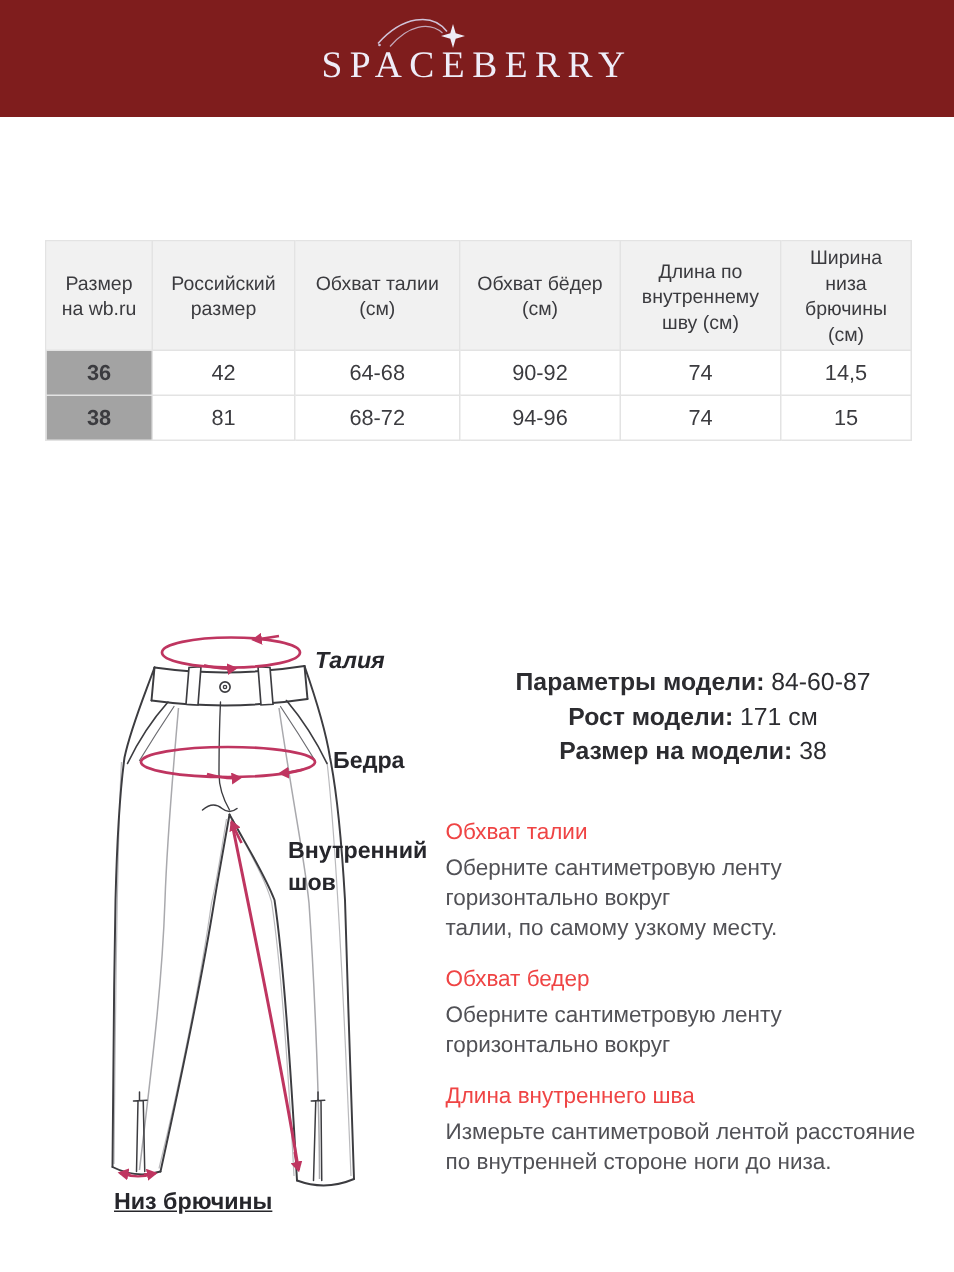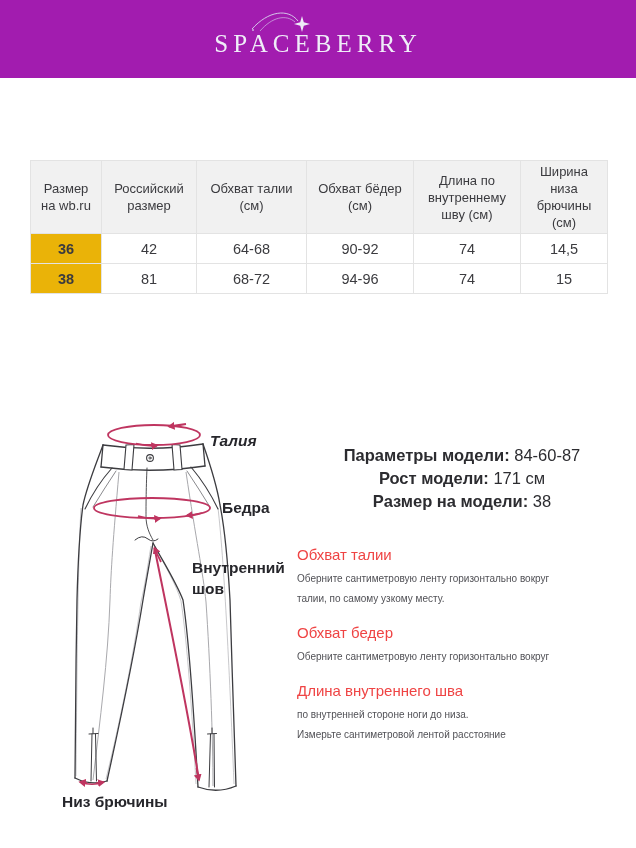--- a/index.html
+++ b/index.html
@@ -4,60 +4,60 @@
 <style>
   html,body{margin:0;padding:0;}
   body{
     width:636px;height:848px;position:relative;background:#ffffff;
     font-family:"Liberation Sans","DejaVu Sans",sans-serif;
     color:#3a3a3e;overflow:hidden;
   }
   
   .brand-header{
     position:absolute;left:0;top:0;width:636px;height:78px;
-    background:#a21caf;display:flex;align-items:center;justify-content:center;
+    background:#7f1d1d;display:flex;align-items:center;justify-content:center;
   }
   .brand-logo{position:relative;height:78px;width:636px;}
   .brand-logo-text{
     position:absolute;left:0;right:0;top:30px;text-align:center;
     font-family:"Liberation Serif","DejaVu Serif",serif;
     font-size:25px;letter-spacing:5px;color:#efedf8;font-weight:400;
   }
   .comet-svg{position:absolute;left:250px;top:9px;width:64px;height:28px;}
   
   .size-table{
     position:absolute;left:30px;top:160px;width:577px;
     border-collapse:collapse;table-layout:fixed;
   }
   .size-table th,.size-table td{
     border:1px solid #e3e3e3;text-align:center;vertical-align:middle;padding:2px 4px;
   }
   .size-table th{
     background:#f1f1f1;font-weight:400;font-size:13px;line-height:17px;color:#3b3b3f;height:52px;
   }
   .size-table td{font-size:14.5px;color:#3b3b3f;height:25px;background:#ffffff;}
-  .size-table td.firstcol{background:#eab308;font-weight:700;}
+  .size-table td.firstcol{background:#a3a3a3;font-weight:700;}
   
   .pants-svg{position:absolute;left:50px;top:410px;width:240px;height:410px;}
   .diagram-label{
     position:absolute;font-weight:700;font-size:15.5px;line-height:21px;color:#26262b;
   }
   .lbl-waist{left:210px;top:430px;font-style:italic;}
   .lbl-hips{left:222px;top:497px;}
   .lbl-inseam{left:192px;top:557px;width:100px;}
-  .lbl-hem{left:62px;top:791px;}
+  .lbl-hem{left:76px;top:791px;text-decoration:underline;}
   
   .info-col{position:absolute;left:297px;top:444px;width:330px;}
   .model-params{margin:0 0 31px 0;text-align:center;}
   .model-line{font-size:16.5px;line-height:23px;color:#2c2c30;}
   .model-line .mlabel{font-weight:700;}
   .model-line .mvalue{font-weight:400;}
   .measure-section{margin-bottom:13px;}
   .measure-title{font-size:15px;line-height:22px;font-weight:400;color:#ef4444;margin-bottom:3px;}
-  .measure-body{font-size:10px;line-height:20px;color:#515156;}
+  .measure-body{font-size:15px;line-height:20px;color:#515156;}
 </style>
 </head>
 <body>
 
 <div class="brand-header">
   <div class="brand-logo">
     <svg class="comet-svg" viewBox="0 0 64 28">
       <circle cx="3" cy="21" r="0.9" fill="#d9d6ee" opacity="0.85"></circle>
       <path d="M2,20 C18,2 38,-1 48,12" fill="none" stroke="#d9d6ee" stroke-width="1" opacity="0.9"></path>
       <path d="M10,22 C22,8 36,5 45,13" fill="none" stroke="#d9d6ee" stroke-width="0.8" opacity="0.75"></path>
@@ -201,18 +201,18 @@
   <div class="measure-section">
     <div class="measure-title">Обхват бедер</div>
     <div class="measure-body">
       <div>Оберните сантиметровую ленту горизонтально вокруг</div>
     </div>
   </div>
 
   <div class="measure-section">
     <div class="measure-title">Длина внутреннего шва</div>
     <div class="measure-body">
+      <div>Измерьте сантиметровой лентой расстояние</div>
       <div>по внутренней стороне ноги до низа.</div>
-      <div>Измерьте сантиметровой лентой расстояние</div>
     </div>
   </div>
 
 </div>
 
 </body></html>

